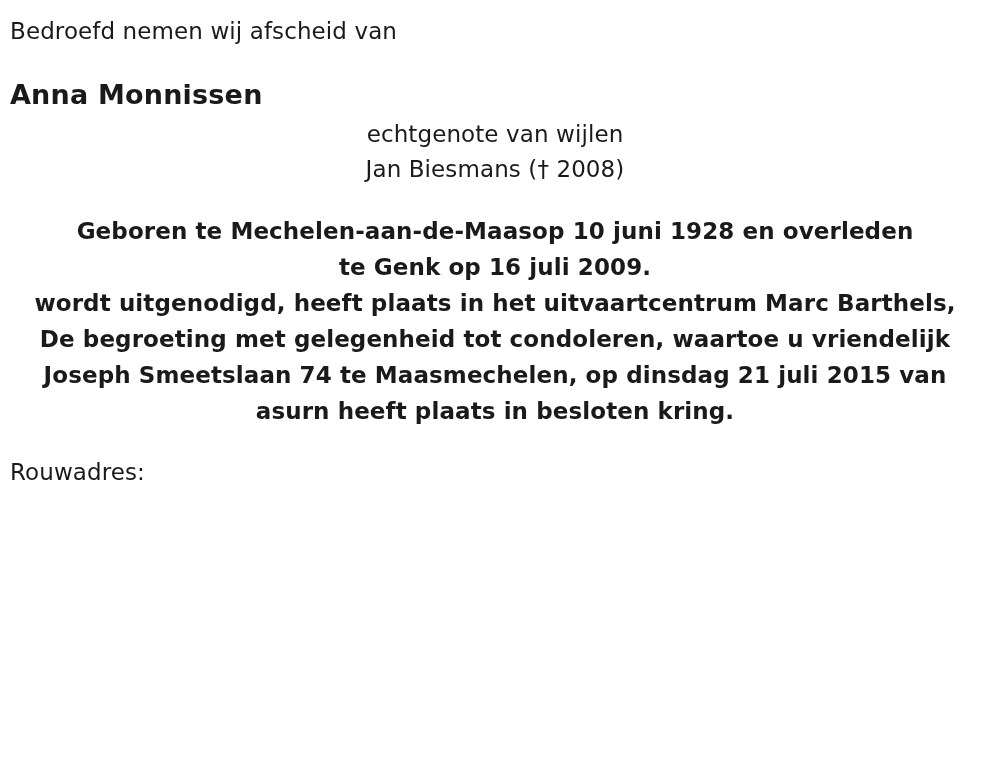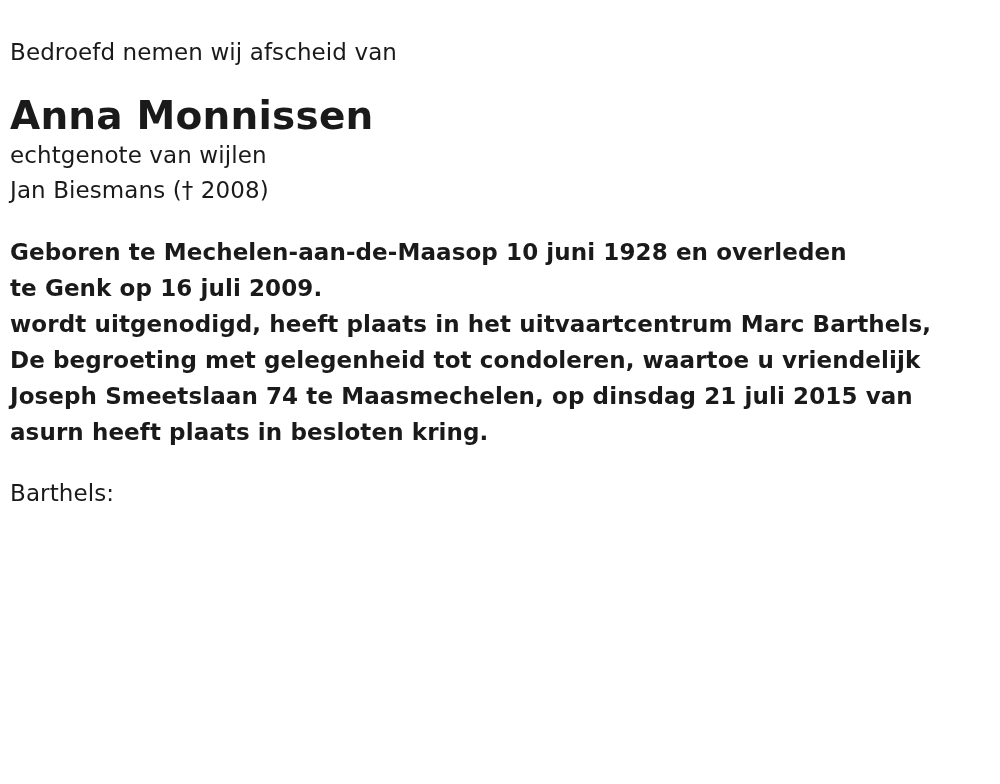--- a/index.html
+++ b/index.html
@@ -11,39 +11,39 @@
     width: 1000px;
     height: 784px;
     font-family: "DejaVu Sans", sans-serif;
     color: #1a1a1a;
     overflow: hidden;
   }
   .notice {
     padding: 14px 0 0 10px;
     width: 980px;
     box-sizing: border-box;
-    margin-top: 21px;
   }
   .line {
     font-size: 23px;
     line-height: 35px;
     white-space: pre-wrap;
     letter-spacing: 0.1px;
   }
   .name {
-    font-size: 39px;
+    font-size: 27px;
     font-weight: bold;
     line-height: 44px;
     margin-top: 24px;
     letter-spacing: 0.2px;
   }
   .spacer-lg { height: 26px; }
   .spacer-md { height: 22px; }
   .block {
     margin: 0;
+    text-align: center;
   }
   .para .line { line-height: 36px; font-weight: bold; }
 </style>
 </head>
 <body>
 
 <div class="notice">
 
   <div class="line">Bedroefd nemen wij afscheid van</div>
 
@@ -63,21 +63,21 @@
 
   <div class="block para">
     <div class="line">wordt uitgenodigd, heeft plaats in het uitvaartcentrum Marc Barthels,</div>
     <div class="line">De begroeting met gelegenheid tot condoleren, waartoe u vriendelijk</div>
     <div class="line">Joseph Smeetslaan 74 te Maasmechelen, op dinsdag 21 juli 2015 van</div>
     <div class="line">asurn heeft plaats in besloten kring.</div>
   </div>
 
   <div class="spacer-lg"></div>
 
-  <div class="line">Barthels:</div>
+  <div class="line">Rouwadres:</div>
 
   <div class="spacer-md"></div>
 
 
   <div class="spacer-md"></div>
 
 
 </div>
 
 </body></html>

